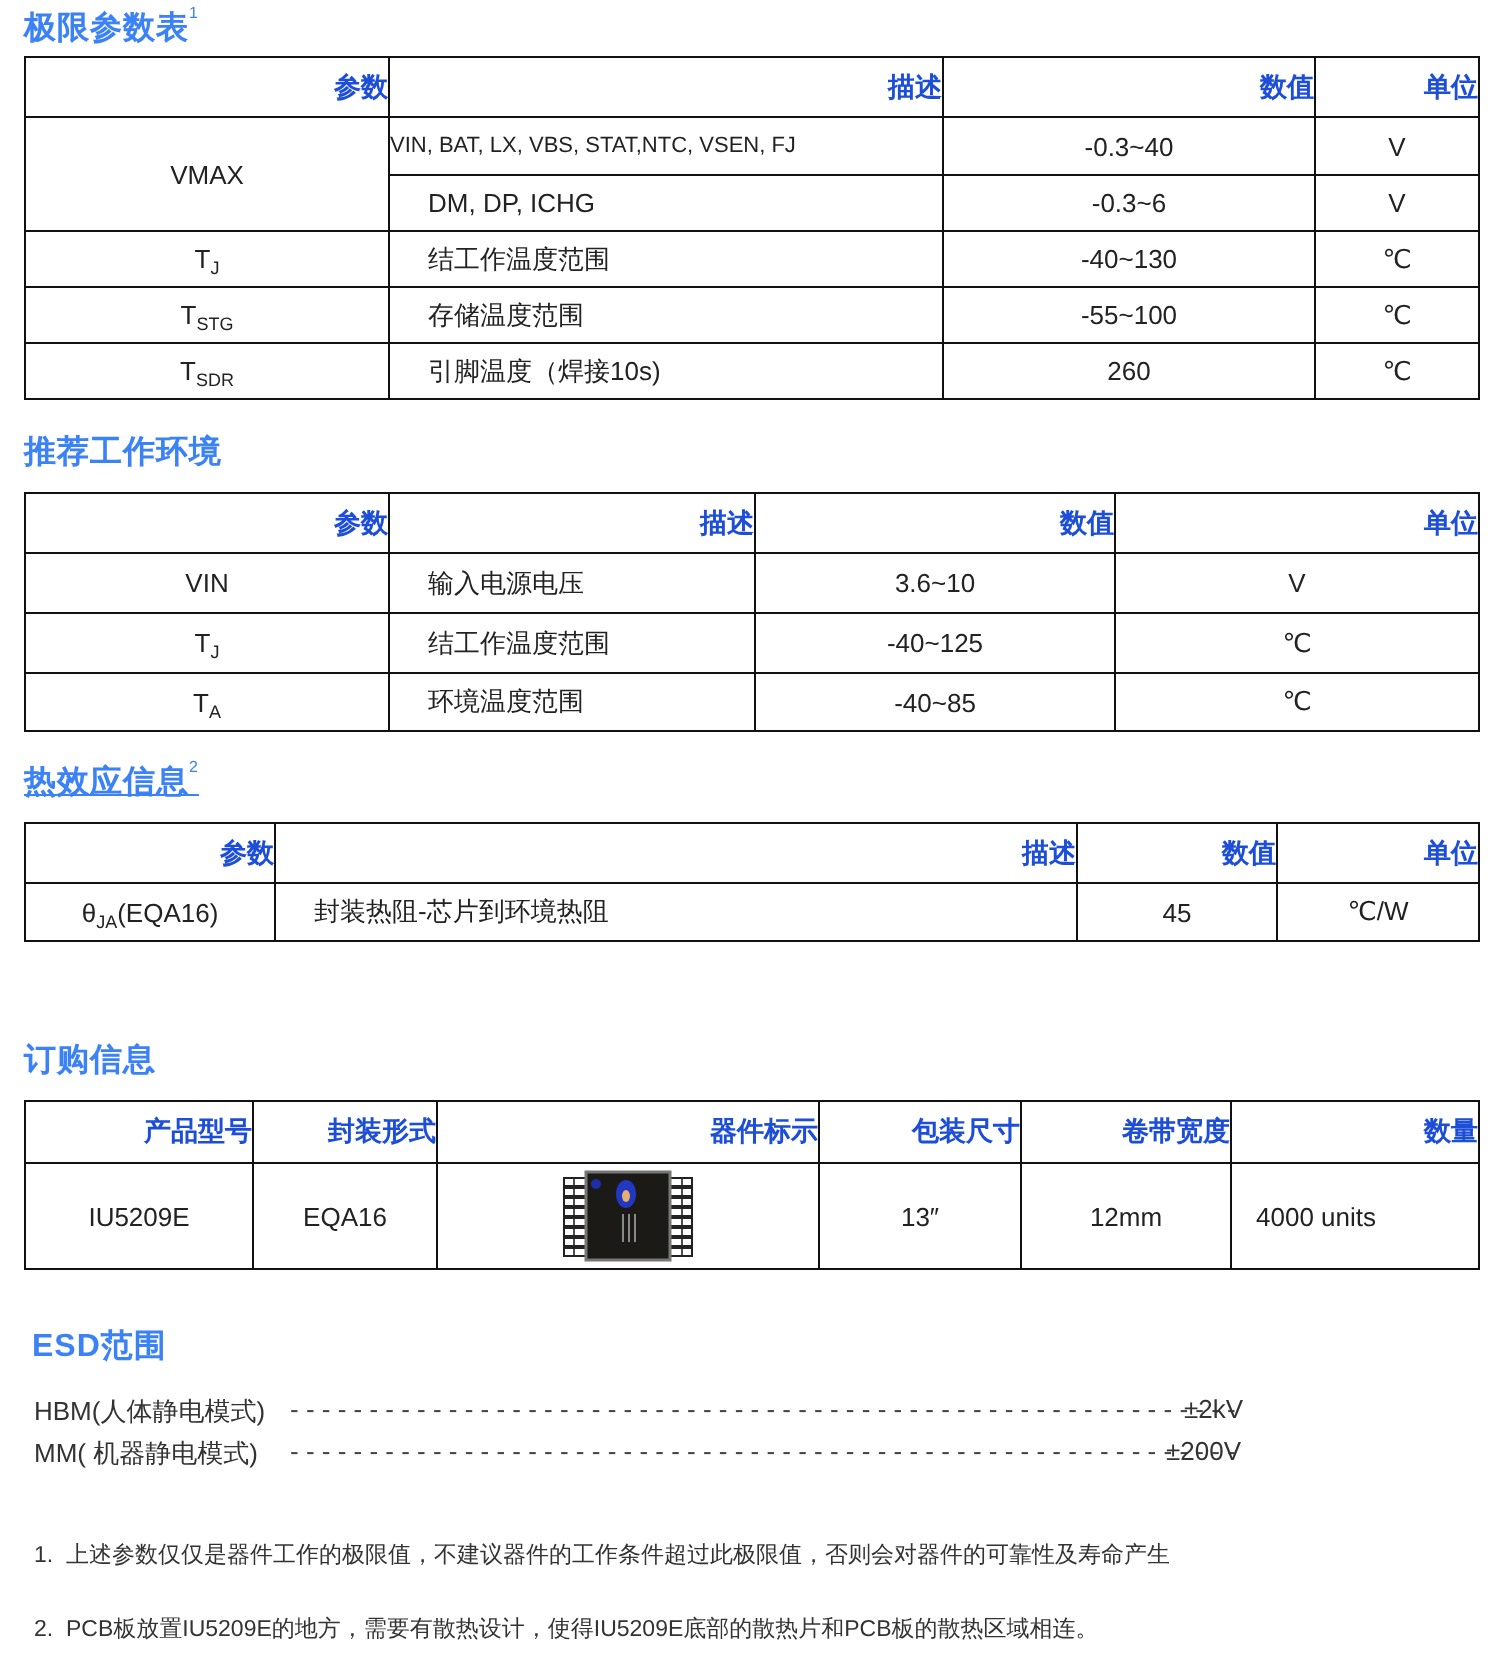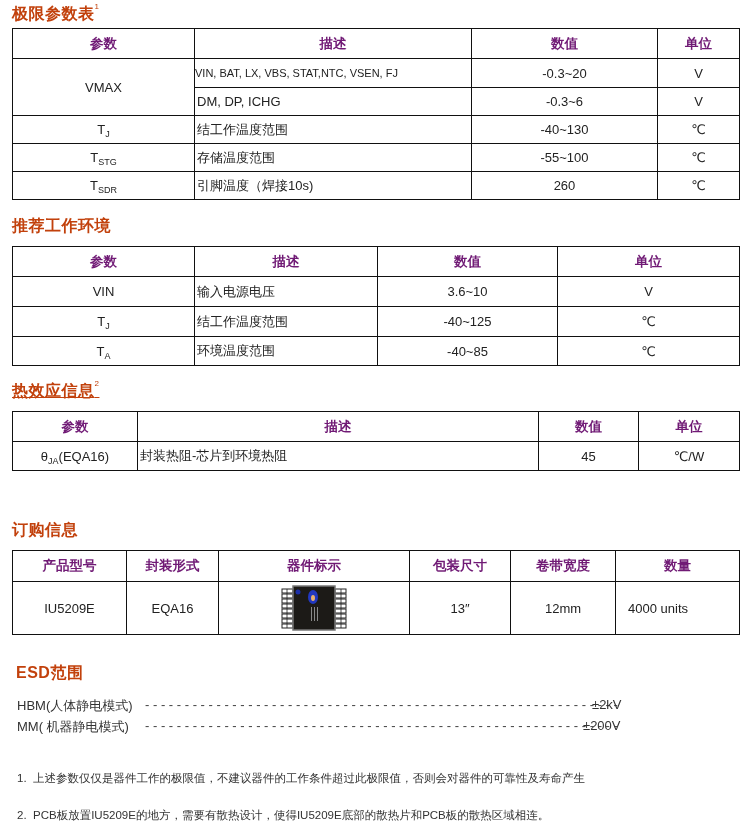--- a/index.html
+++ b/index.html
@@ -1,23 +1,23 @@
 <!DOCTYPE html>
 <html><head>
 <meta charset="utf-8">
 <style>
   html, body { margin:0; padding:0; background:#ffffff; }
   body { width:754px; height:827px; position:relative; overflow:hidden;
          font-family:"Liberation Sans","DejaVu Sans",sans-serif; color:#222; }
-  .h { position:absolute; left:12px; font-size:16px; font-weight:bold; color:#c2410c; letter-spacing:0.5px; }
+  .h { position:absolute; left:12px; font-size:16px; font-weight:bold; color:#3b82f6; letter-spacing:0.5px; }
   .h sup { font-size:8px; font-weight:normal; vertical-align:top; position:relative; top:-2px; }
   table { position:absolute; border-collapse:collapse; table-layout:fixed; font-size:13px; }
   td, th { border:1.3px solid #111; padding:0; text-align:center; color:#222; white-space:nowrap; overflow:hidden; }
-  th { font-weight:bold; font-size:13.5px; color:#701a75; }
-  td.l { text-align:left; padding-left:2px; }
+  th { font-weight:bold; font-size:13.5px; color:#1d4ed8;text-align:right; }
+  td.l { text-align:left; padding-left:19px; }
   .sub { font-size:9px; position:relative; top:3px; }
   .chip { display:inline-block; vertical-align:middle; }
   .esd { position:absolute; left:17px; font-size:13px; color:#333; }
   .esd .dash { position:absolute; top:0; letter-spacing:0; color:#444; }
   .note { position:absolute; left:17px; font-size:11.5px; color:#333; line-height:18px; }
 </style>
 </head>
 <body>
 
 <div class="h" style="top:4px;"><span>极限参数表</span><sup>1</sup></div>
@@ -31,21 +31,21 @@
   <tbody>
       <tr style="height:30px">
     <th>参数</th>
     <th>描述</th>
     <th>数值</th>
     <th>单位</th>
   </tr>
   <tr style="height:29px">
     <td rowspan="2">VMAX</td>
     <td class="l" style="padding-left:0;font-size:11px;">VIN, BAT, LX, VBS, STAT,NTC, VSEN, FJ</td>
-    <td>-0.3~20</td>
+    <td>-0.3~40</td>
     <td>V</td>
   </tr>
   <tr style="height:28px">
     <td class="l">DM, DP, ICHG</td>
     <td>-0.3~6</td>
     <td>V</td>
   </tr>
   <tr style="height:28px">
     <td><span>T</span><span class="sub">J</span></td>
     <td class="l">结工作温度范围</td>

